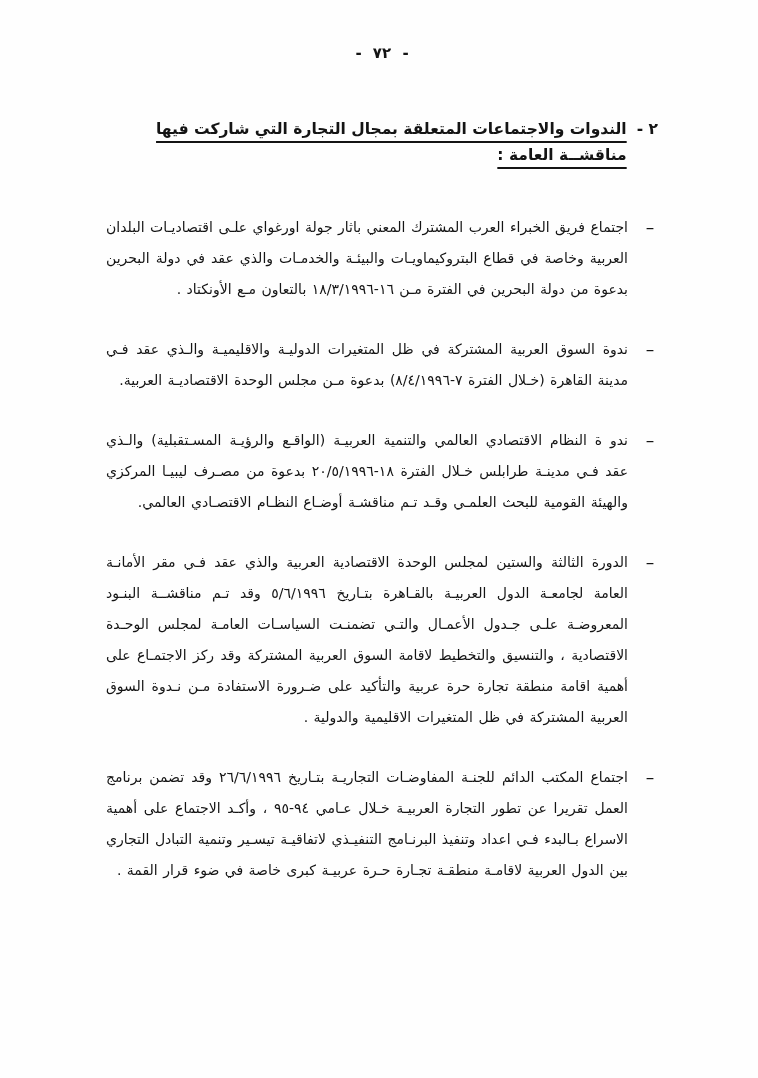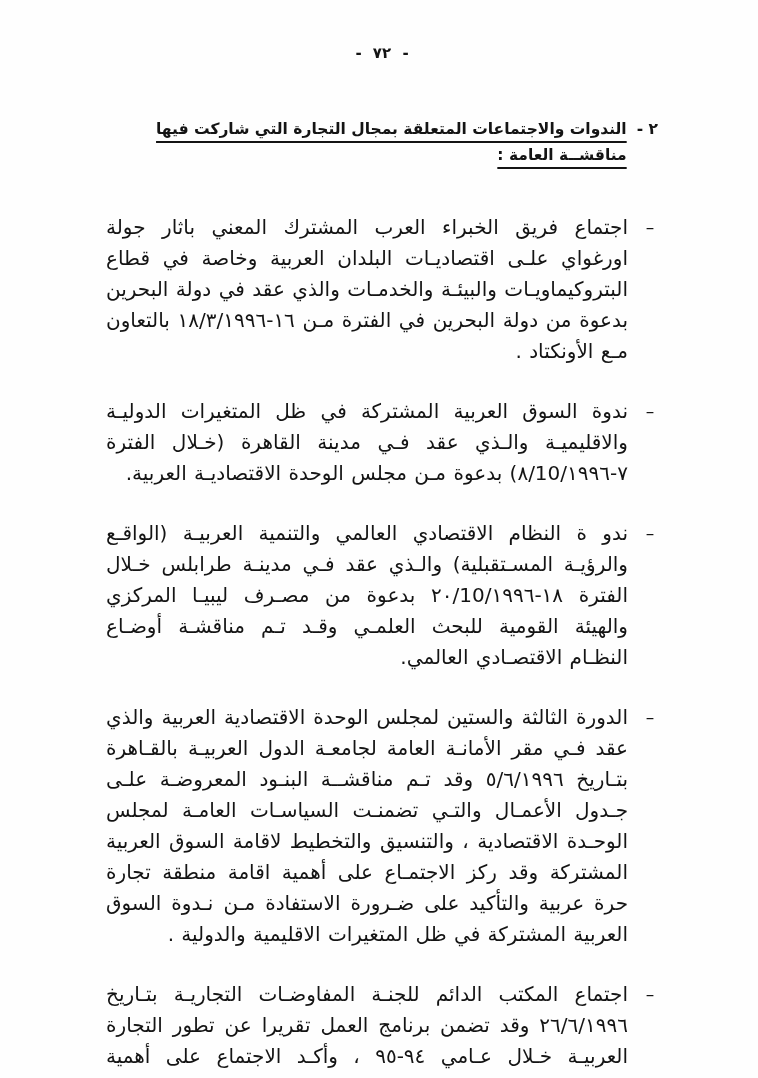--- a/index.html
+++ b/index.html
@@ -53,21 +53,21 @@
   .bullet {
     flex: none;
     width: 16px;
     font-size: 17px;
     line-height: 31px;
     text-align: center;
   }
   .para-text {
     flex: 1;
     margin: 0;
-    font-size: 20px;
+    font-size: 14px;
     line-height: 31px;
     text-align: justify;
     text-align-last: right;
     word-spacing: 1px;
   }
 </style>
 </head>
 <body>
 
 <div class="page">
@@ -80,26 +80,26 @@
   </div>
 
   <div class="paras">
   <div class="para-row">
     <span class="bullet">–</span>
     <p class="para-text">اجتماع فريق الخبراء العرب المشترك المعني باثار جولة اورغواي علـى اقتصاديـات البلدان العربية وخاصة في قطاع البتروكيماويـات والبيئـة والخدمـات والذي عقد في دولة البحرين بدعوة من دولة البحرين في الفترة مـن ١٦-١٨/٣/١٩٩٦ بالتعاون مـع الأونكتاد .</p>
   </div>
 
   <div class="para-row">
     <span class="bullet">–</span>
-    <p class="para-text">ندوة السوق العربية المشتركة في ظل المتغيرات الدوليـة والاقليميـة والـذي عقد فـي مدينة القاهرة (خـلال الفترة ٧-٨/10/١٩٩٦) بدعوة مـن مجلس الوحدة الاقتصاديـة العربية.</p>
+    <p class="para-text">ندوة السوق العربية المشتركة في ظل المتغيرات الدوليـة والاقليميـة والـذي عقد فـي مدينة القاهرة (خـلال الفترة ٧-٨/٤/١٩٩٦) بدعوة مـن مجلس الوحدة الاقتصاديـة العربية.</p>
   </div>
 
   <div class="para-row">
     <span class="bullet">–</span>
-    <p class="para-text">ندو ة النظام الاقتصادي العالمي والتنمية العربيـة (الواقـع والرؤيـة المسـتقبلية) والـذي عقد فـي مدينـة طرابلس خـلال الفترة ١٨-٢٠/10/١٩٩٦ بدعوة من مصـرف ليبيـا المركزي والهيئة القومية للبحث العلمـي وقـد تـم مناقشـة أوضـاع النظـام الاقتصـادي العالمي.</p>
+    <p class="para-text">ندو ة النظام الاقتصادي العالمي والتنمية العربيـة (الواقـع والرؤيـة المسـتقبلية) والـذي عقد فـي مدينـة طرابلس خـلال الفترة ١٨-٢٠/٥/١٩٩٦ بدعوة من مصـرف ليبيـا المركزي والهيئة القومية للبحث العلمـي وقـد تـم مناقشـة أوضـاع النظـام الاقتصـادي العالمي.</p>
   </div>
 
   <div class="para-row">
     <span class="bullet">–</span>
     <p class="para-text">الدورة الثالثة والستين لمجلس الوحدة الاقتصادية العربية والذي عقد فـي مقر الأمانـة العامة لجامعـة الدول العربيـة بالقـاهرة بتـاريخ ٥/٦/١٩٩٦ وقد تـم مناقشــة البنـود المعروضـة علـى جـدول الأعمـال والتـي تضمنـت السياسـات العامـة لمجلس الوحـدة الاقتصادية ، والتنسيق والتخطيط لاقامة السوق العربية المشتركة وقد ركز الاجتمـاع على أهمية اقامة منطقة تجارة حرة عربية والتأكيد على ضـرورة الاستفادة مـن نـدوة السوق العربية المشتركة في ظل المتغيرات الاقليمية والدولية .</p>
   </div>
 
   <div class="para-row">
     <span class="bullet">–</span>
     <p class="para-text">اجتماع المكتب الدائم للجنـة المفاوضـات التجاريـة بتـاريخ ٢٦/٦/١٩٩٦ وقد تضمن برنامج العمل تقريرا عن تطور التجارة العربيـة خـلال عـامي ٩٤-٩٥ ، وأكـد الاجتماع على أهمية الاسراع بـالبدء فـي اعداد وتنفيذ البرنـامج التنفيـذي لاتفاقيـة تيسـير وتنمية التبادل التجاري بين الدول العربية لاقامـة منطقـة تجـارة حـرة عربيـة كبرى خاصة في ضوء قرار القمة .</p>

